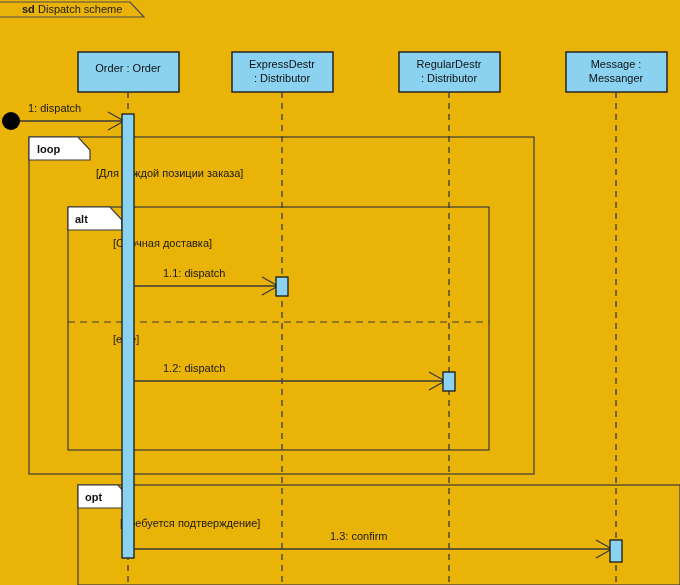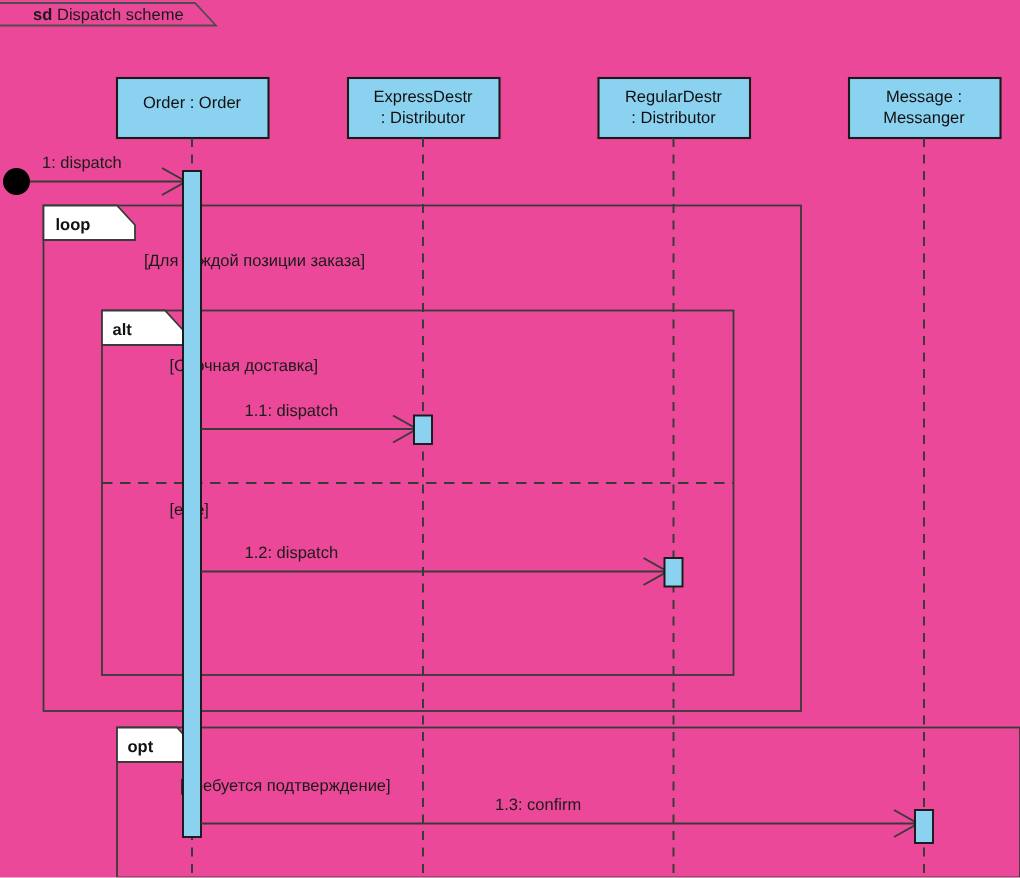--- a/index.html
+++ b/index.html
@@ -7,21 +7,21 @@
     padding: 0;
     background: #ffffff;
   }
   body {
     font-family: "Liberation Sans", sans-serif;
   }
   #diagram-root {
     position: relative;
     width: 680px;
     height: 585px;
-    background: #ec4899;
+    background: #eab308;
     overflow: hidden;
   }
   svg.diagram-canvas {
     position: absolute;
     left: 0;
     top: 0;
     width: 680px;
     height: 585px;
   }
   .frame-line {

